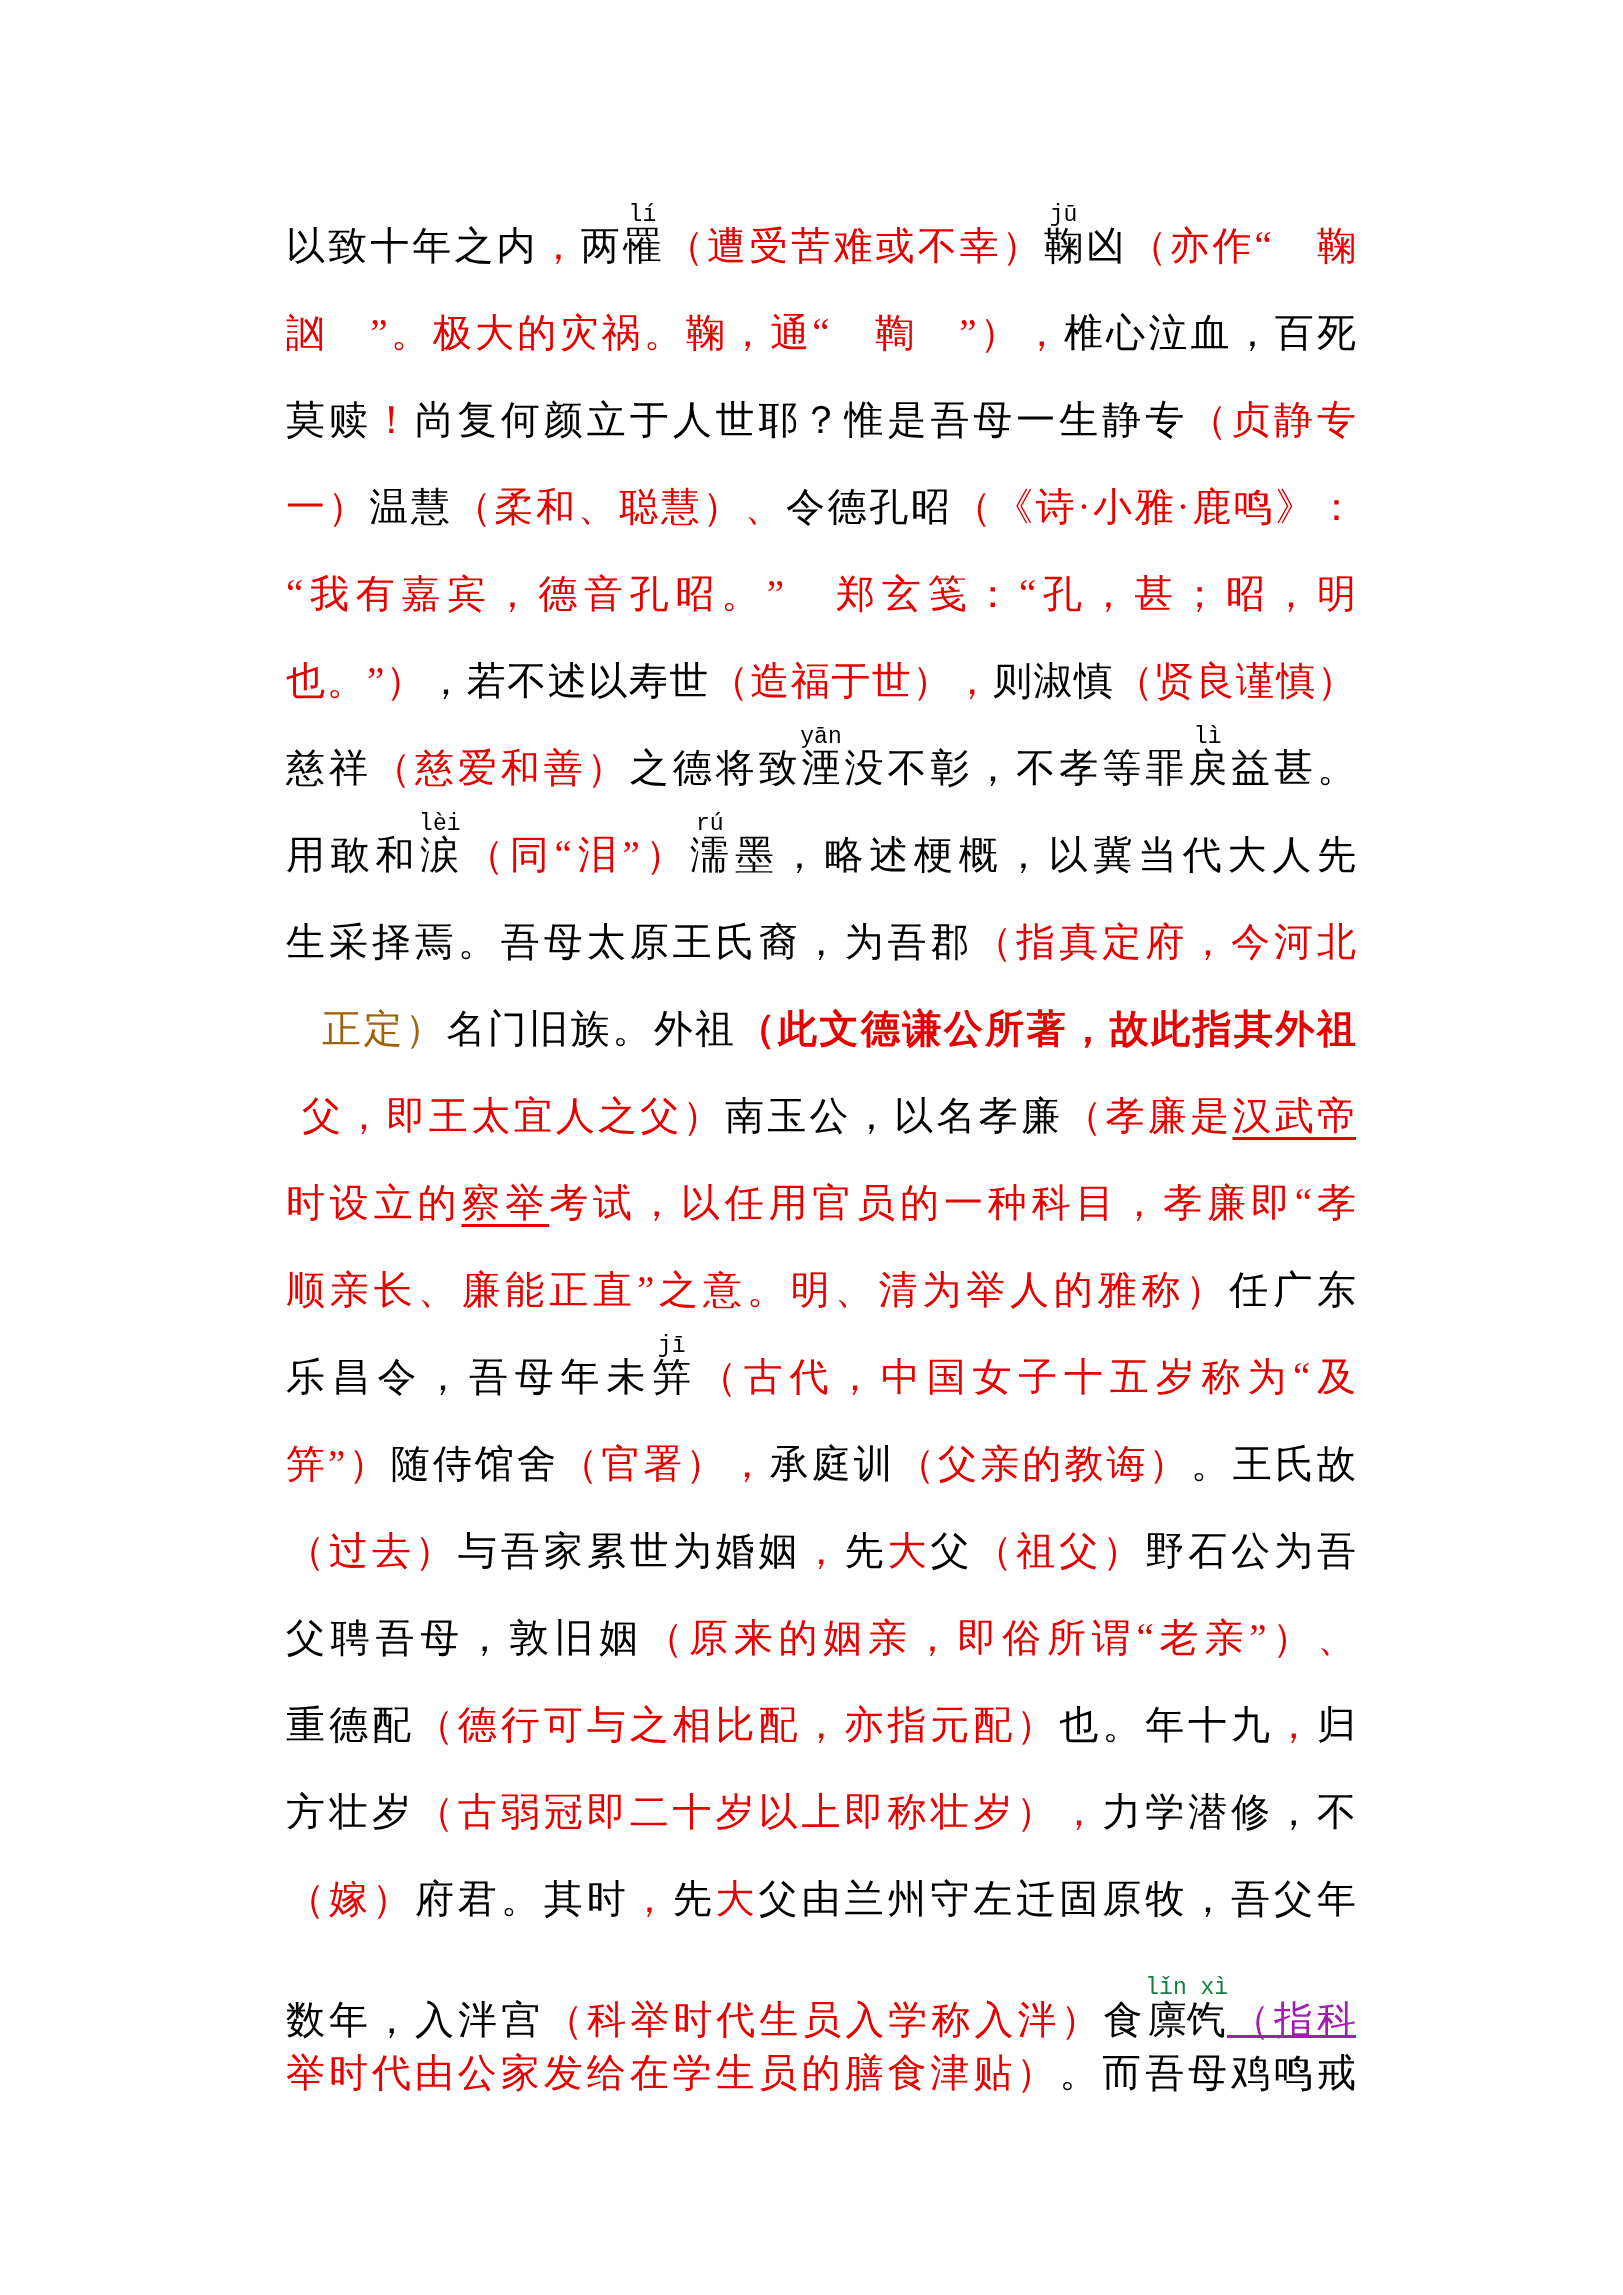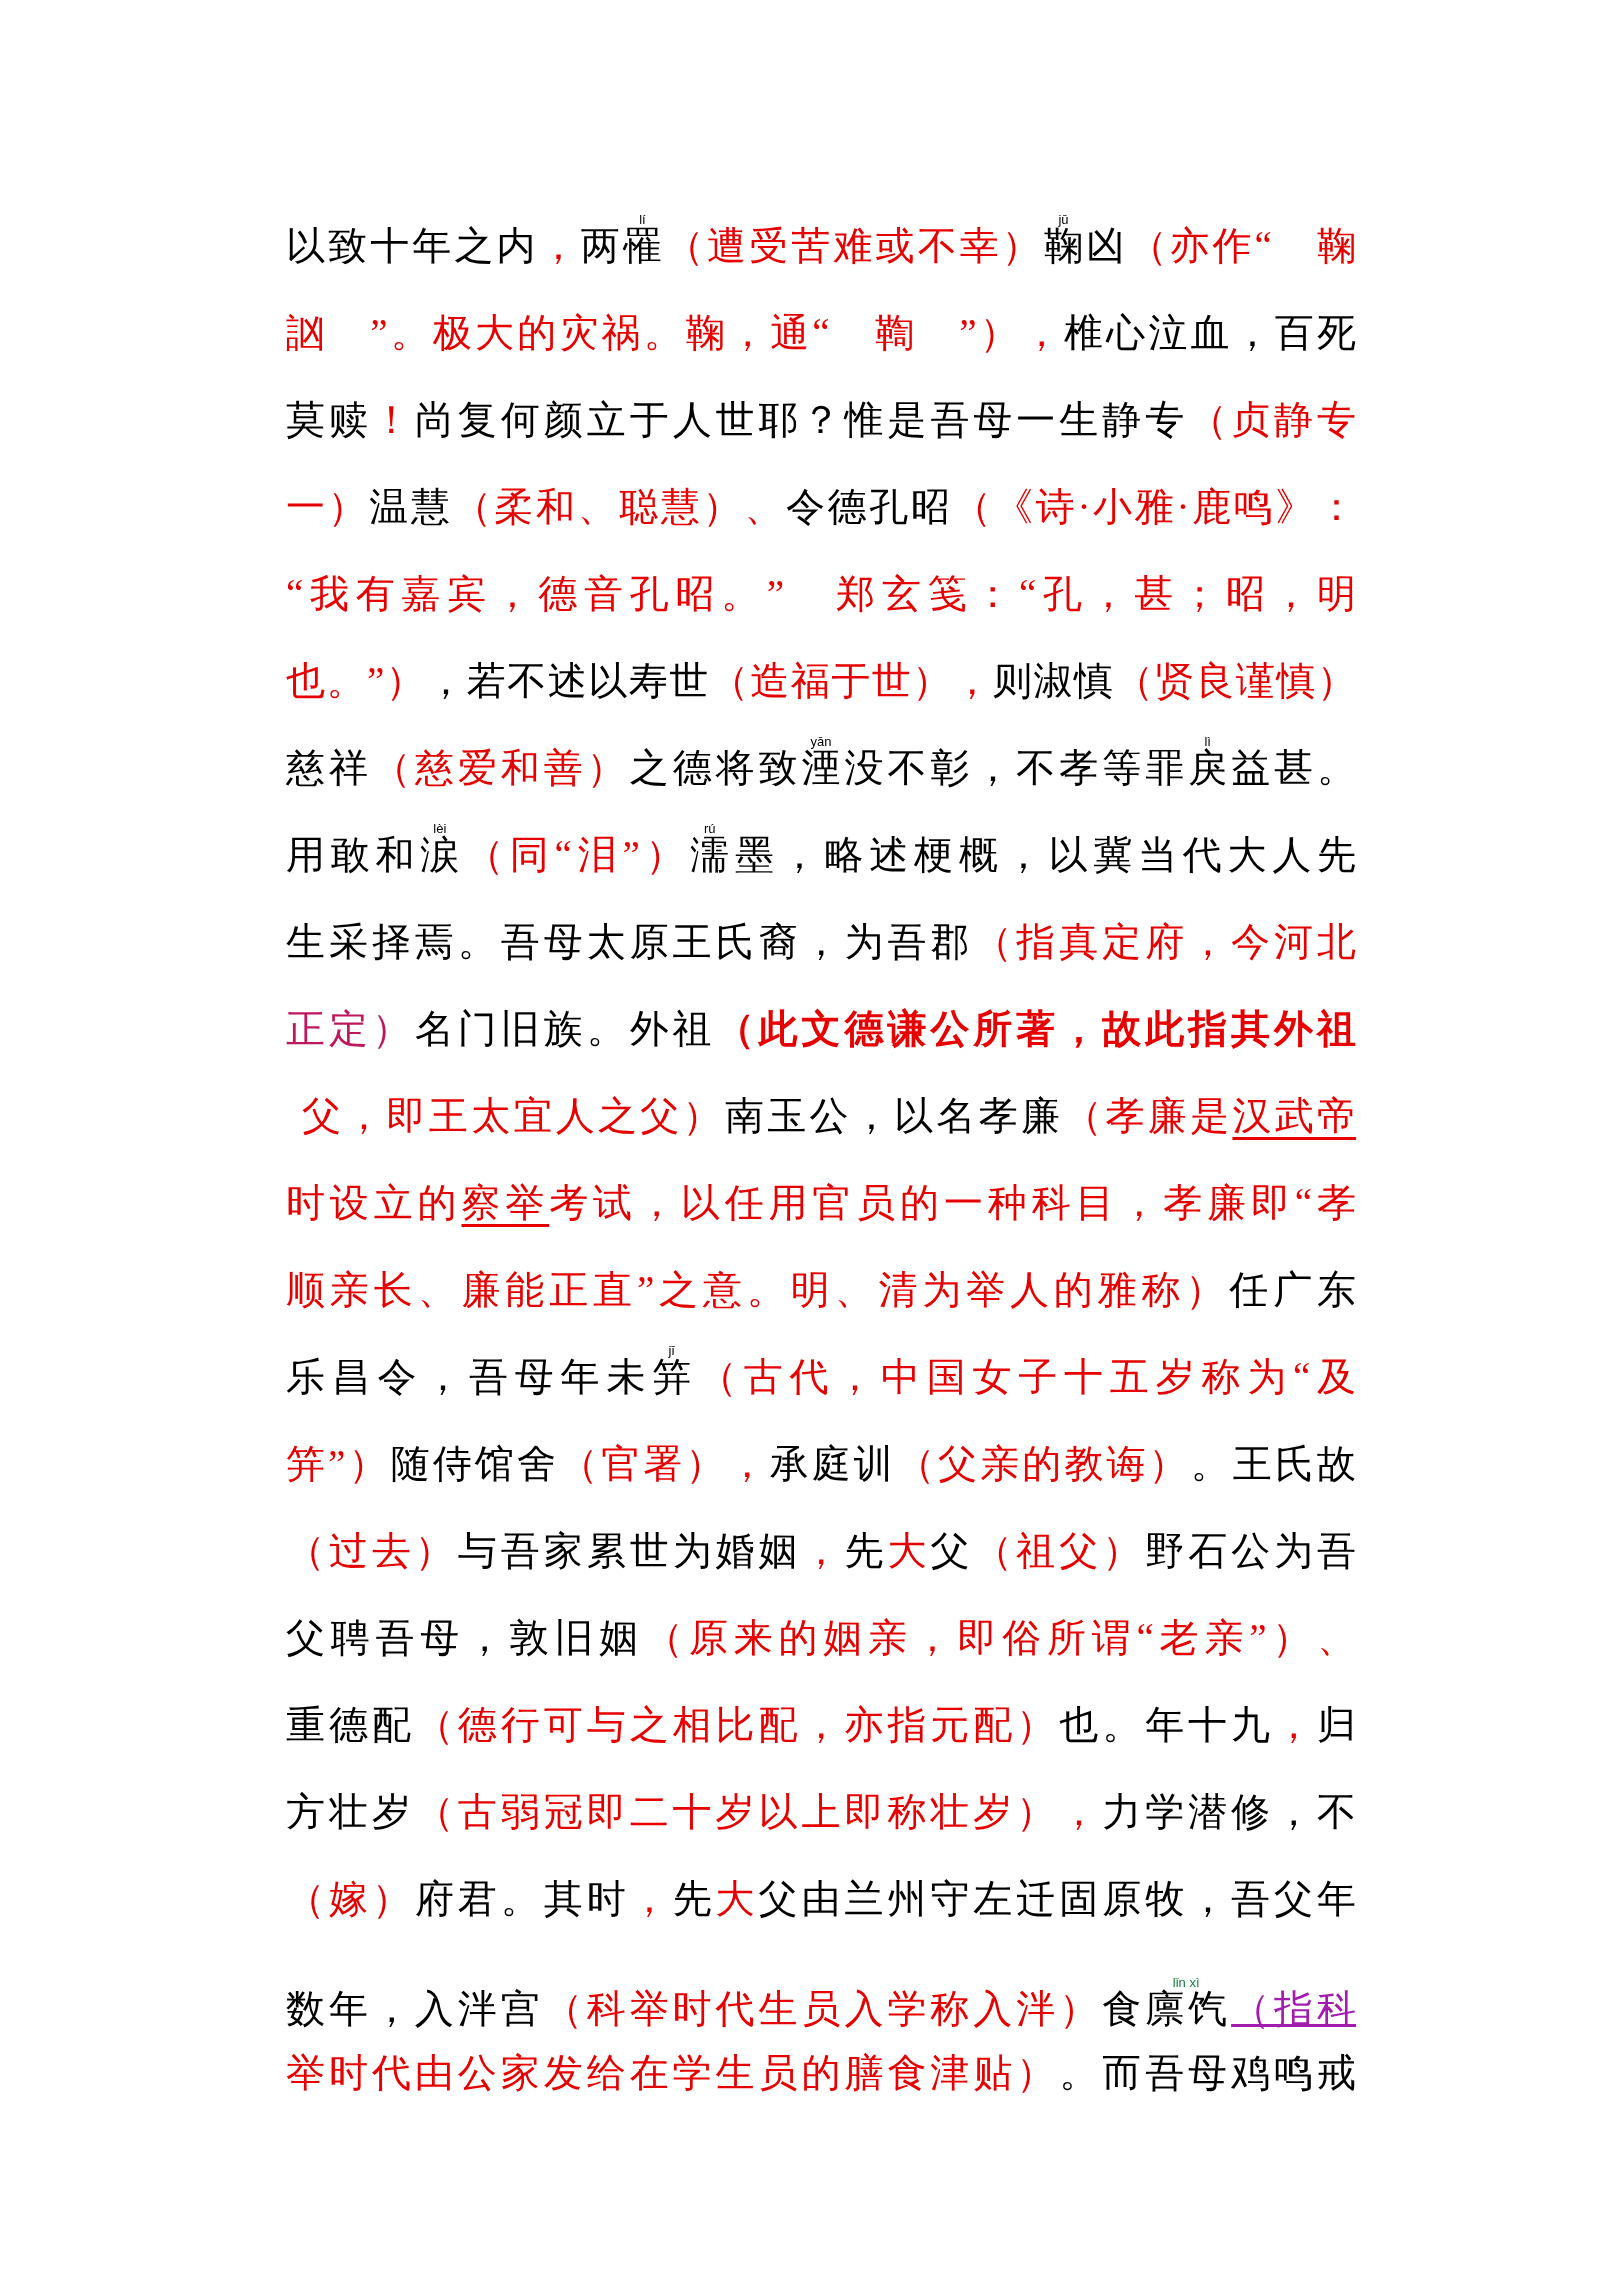--- a/index.html
+++ b/index.html
@@ -34,42 +34,42 @@
   .seg-underline {
     text-decoration: underline;
     text-decoration-thickness: 2.5px;
     text-underline-offset: 8.2px;
   }
   ruby {
     ruby-position: over;
     ruby-align: center;
   }
   rt.pinyin {
-    font-family: Liberation Sans, sans-serif;
-    font-size: 13px;
+    font-family: Liberation Mono, monospace;
+    font-size: 23px;
     font-weight: normal;
     color: #000000;
     letter-spacing: 0;
     text-align: left;
   }
 </style>
 </head>
 <body>
 
 <div class="doc" style="color: rgb(0, 0, 0);">
     <div class="line"><span class="seg-black">以致十年之内</span><span class="seg-red" style="color: rgb(230, 0, 0);">，</span><span class="seg-black">两</span><ruby class="seg-black"><span>罹</span><rt class="pinyin" style="color: rgb(0, 0, 0);">lí</rt></ruby><span class="seg-red" style="color: rgb(230, 0, 0);">（遭受苦难或不幸）</span><ruby class="seg-black"><span>鞠</span><rt class="pinyin" style="color: rgb(0, 0, 0);">jū</rt></ruby><span class="seg-black">凶</span><span class="seg-red" style="color: rgb(230, 0, 0);">（亦作“　鞠</span></div>
     <div class="line"><span class="seg-red" style="color: rgb(230, 0, 0);">訩　”。极大的灾祸。鞠，通“　鞫　”），</span><span class="seg-black">椎心泣血，百死</span></div>
     <div class="line"><span class="seg-black">莫赎</span><span class="seg-red" style="color: rgb(230, 0, 0);">！</span><span class="seg-black">尚复何颜立于人世耶？惟是吾母一生静专</span><span class="seg-red" style="color: rgb(230, 0, 0);">（贞静专</span></div>
     <div class="line"><span class="seg-red" style="color: rgb(230, 0, 0);">一）</span><span class="seg-black">温慧</span><span class="seg-red" style="color: rgb(230, 0, 0);">（柔和、聪慧）、</span><span class="seg-black">令德孔昭</span><span class="seg-red" style="color: rgb(230, 0, 0);">（《诗·小雅·鹿鸣》：</span></div>
     <div class="line"><span class="seg-red" style="color: rgb(230, 0, 0);">“我有嘉宾，德音孔昭。”　郑玄笺：“孔，甚；昭，明</span></div>
     <div class="line"><span class="seg-red" style="color: rgb(230, 0, 0);">也。”）</span><span class="seg-black">，若不述以寿世</span><span class="seg-red" style="color: rgb(230, 0, 0);">（造福于世），</span><span class="seg-black">则淑慎</span><span class="seg-red" style="color: rgb(230, 0, 0);">（贤良谨慎）</span></div>
     <div class="line"><span class="seg-black">慈祥</span><span class="seg-red" style="color: rgb(230, 0, 0);">（慈爱和善）</span><span class="seg-black">之德将致</span><ruby class="seg-black"><span>湮</span><rt class="pinyin" style="color: rgb(0, 0, 0);">yān</rt></ruby><span class="seg-black">没不彰，不孝等罪</span><ruby class="seg-black"><span>戾</span><rt class="pinyin" style="color: rgb(0, 0, 0);">lì</rt></ruby><span class="seg-black">益甚。</span></div>
     <div class="line"><span class="seg-black">用敢和</span><ruby class="seg-black"><span>涙</span><rt class="pinyin" style="color: rgb(0, 0, 0);">lèi</rt></ruby><span class="seg-red" style="color: rgb(230, 0, 0);">（同“泪”）</span><ruby class="seg-black"><span>濡</span><rt class="pinyin" style="color: rgb(0, 0, 0);">rú</rt></ruby><span class="seg-black">墨，略述梗概，以冀当代大人先</span></div>
     <div class="line"><span class="seg-black">生采择焉。吾母太原王氏裔，为吾郡</span><span class="seg-red" style="color: rgb(230, 0, 0);">（指真定府，今河北</span></div>
-    <div class="line"><span class="seg-red" style="color: #be185d;">正定）</span><span class="seg-black">名门旧族。外祖</span><span class="seg-red" style="color: rgb(230, 0, 0); font-weight: bold;">（此文德谦公所著，故此指其外祖</span></div>
+    <div class="line"><span class="seg-red" style="color: #a16207; margin-left: 36px;">正定）</span><span class="seg-black">名门旧族。外祖</span><span class="seg-red" style="color: rgb(230, 0, 0); font-weight: bold;">（此文德谦公所著，故此指其外祖</span></div>
     <div class="line"><span class="seg-red" style="color: rgb(230, 0, 0); margin-left: 16px;">父，即王太宜人之父）</span><span class="seg-black">南玉公，以名孝廉</span><span class="seg-red" style="color: rgb(230, 0, 0);">（孝廉是</span><span class="seg-red seg-underline" style="color: rgb(230, 0, 0);">汉武帝</span></div>
     <div class="line"><span class="seg-red" style="color: rgb(230, 0, 0);">时设立的</span><span class="seg-red seg-underline" style="color: rgb(230, 0, 0);">察举</span><span class="seg-red" style="color: rgb(230, 0, 0);">考试，以任用官员的一种科目，孝廉即“孝</span></div>
     <div class="line"><span class="seg-red" style="color: rgb(230, 0, 0);">顺亲长、廉能正直”之意。明、清为举人的雅称）</span><span class="seg-black">任广东</span></div>
     <div class="line"><span class="seg-black">乐昌令，吾母年未</span><ruby class="seg-black"><span>笄</span><rt class="pinyin" style="color: rgb(0, 0, 0);">jī</rt></ruby><span class="seg-red" style="color: rgb(230, 0, 0);">（古代，中国女子十五岁称为“及</span></div>
     <div class="line"><span class="seg-red" style="color: rgb(230, 0, 0);">笄”）</span><span class="seg-black">随侍馆舍</span><span class="seg-red" style="color: rgb(230, 0, 0); margin-top: 12px;">（官署），</span><span class="seg-black">承庭训</span><span class="seg-red" style="color: rgb(230, 0, 0);">（父亲的教诲）</span><span class="seg-black">。王氏故</span></div>
     <div class="line"><span class="seg-red" style="color: rgb(230, 0, 0);">（过去）</span><span class="seg-black">与吾家累世为婚姻</span><span class="seg-red" style="color: rgb(230, 0, 0);">，</span><span class="seg-black">先</span><span class="seg-red" style="color: rgb(230, 0, 0);">大</span><span class="seg-black">父</span><span class="seg-red" style="color: rgb(230, 0, 0);">（祖父）</span><span class="seg-black">野石公为吾</span></div>
     <div class="line"><span class="seg-black">父聘吾母，敦旧姻</span><span class="seg-red" style="color: rgb(230, 0, 0);">（原来的姻亲，即俗所谓“老亲”）、</span></div>
     <div class="line"><span class="seg-black">重德配</span><span class="seg-red" style="color: rgb(230, 0, 0);">（德行可与之相比配，亦指元配）</span><span class="seg-black">也。年十九</span><span class="seg-red" style="color: rgb(230, 0, 0);">，</span><span class="seg-black">归</span></div>
     <div class="line"><span class="seg-black">方壮岁</span><span class="seg-red" style="color: rgb(230, 0, 0);">（古弱冠即二十岁以上即称壮岁），</span><span class="seg-black">力学潜修，不</span></div>
     <div class="line"><span class="seg-red" style="color: rgb(230, 0, 0);">（嫁）</span><span class="seg-black">府君。其时</span><span class="seg-red" style="color: rgb(230, 0, 0);">，</span><span class="seg-black">先</span><span class="seg-red" style="color: rgb(230, 0, 0);">大</span><span class="seg-black">父由兰州守左迁固原牧，吾父年</span></div>

